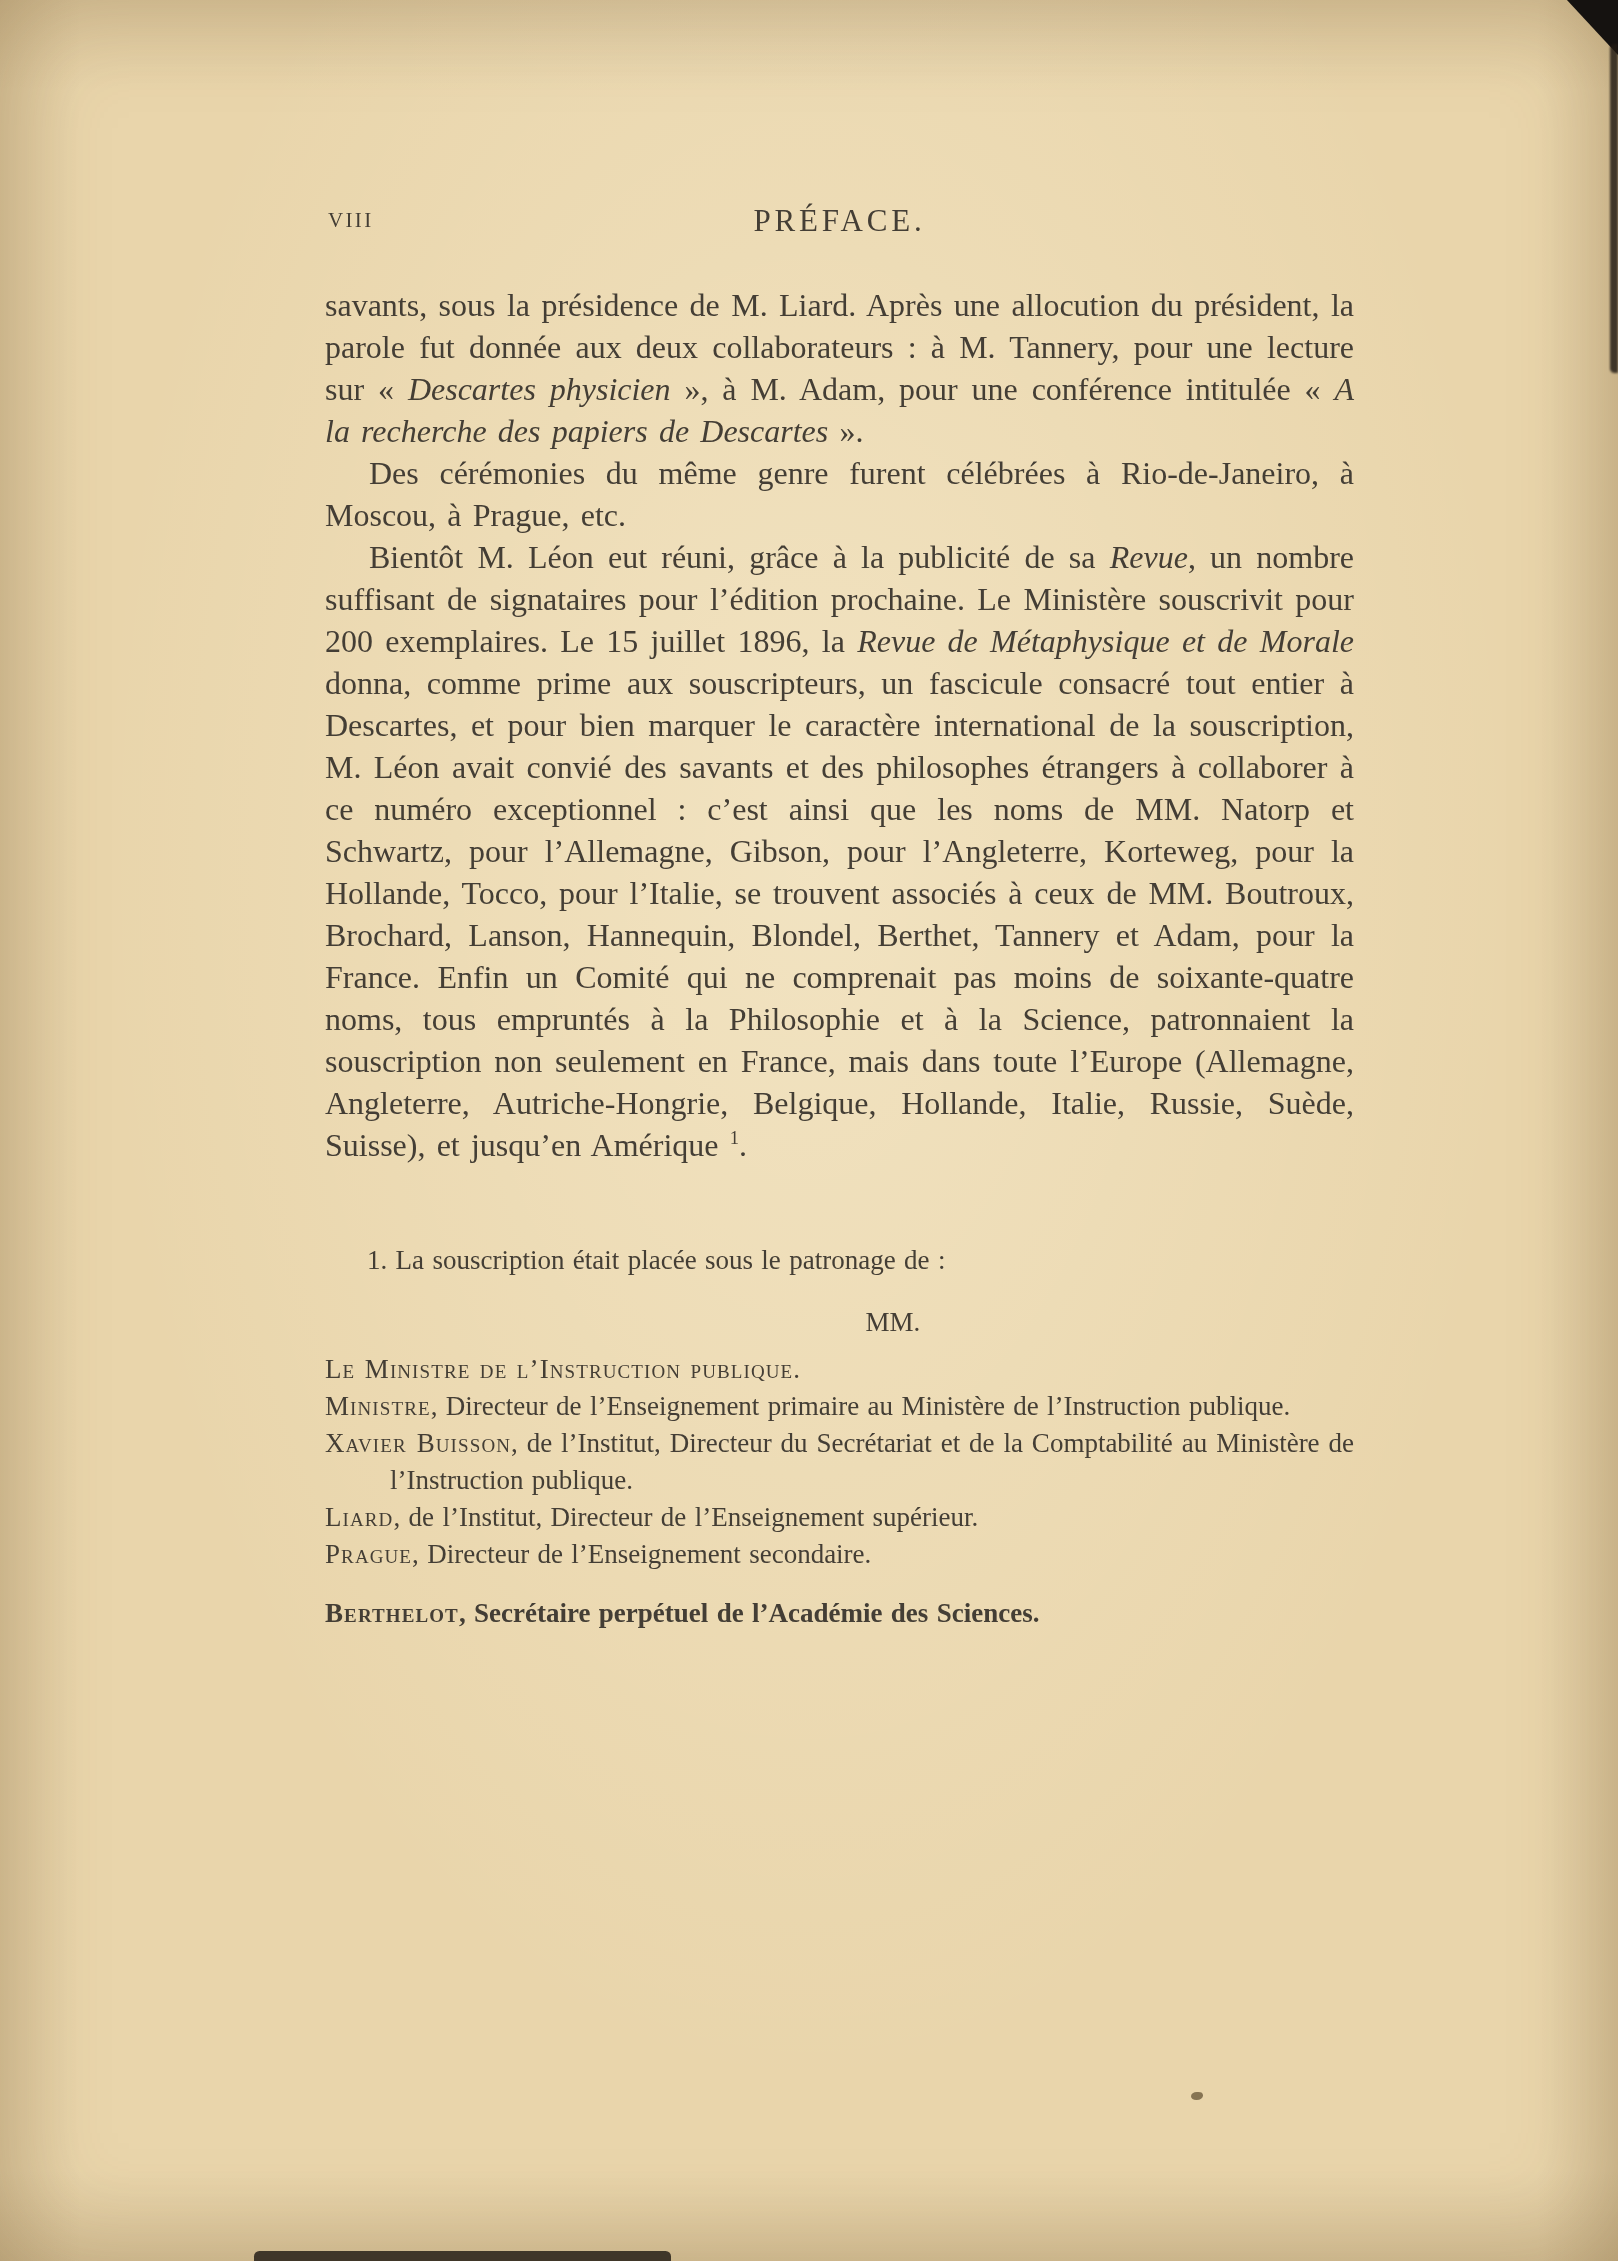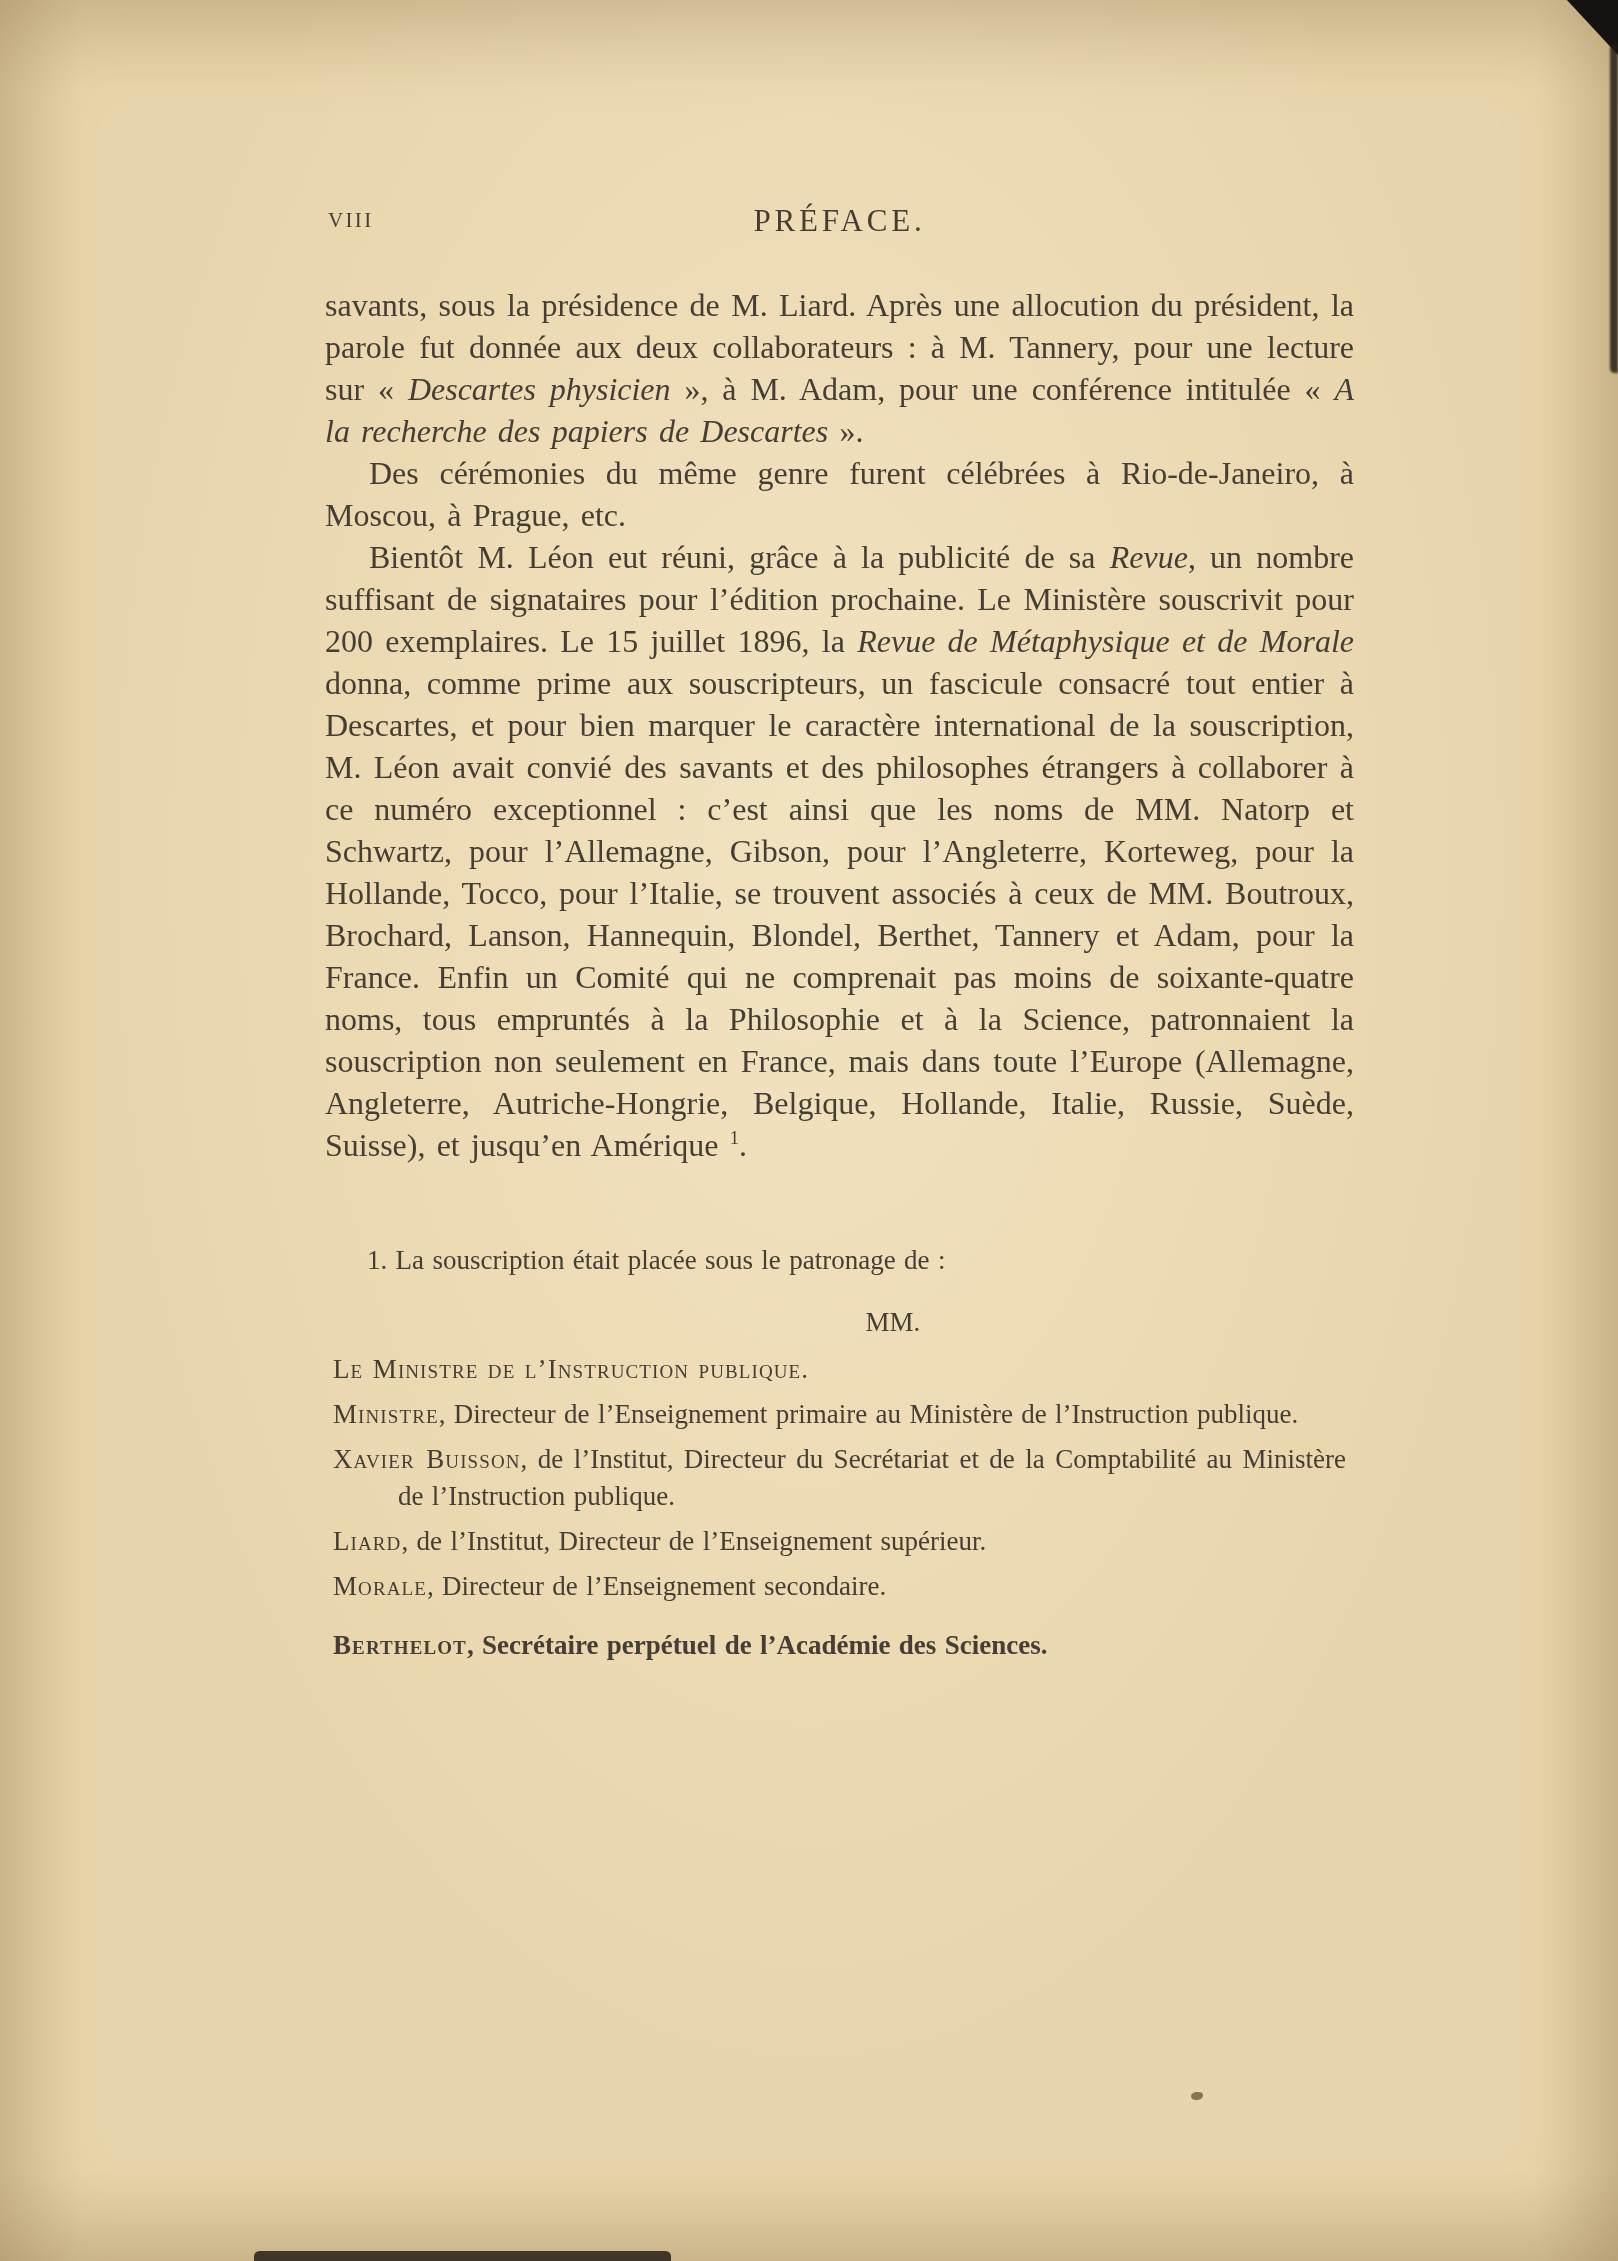--- a/index.html
+++ b/index.html
@@ -74,21 +74,21 @@
   }
   .fn-intro {
     margin: 0 0 0 42px;
     text-align: left;
   }
   .fn-mm {
     margin: 24.5px 0 10.7px 107px;
     text-align: center;
   }
   .fn-entries p {
-    margin: 8px;
+    margin: 0;
     padding-left: 65px;
     text-indent: -65px;
   }
   .fn-entries p.fn-last {
     margin-top: 21.4px;
     font-weight: bold;
   }
   
   .artifact { position: absolute; }
   .corner-mark {
@@ -138,21 +138,21 @@
     </div>
 
     <div class="footnote">
       <p class="fn-intro">1.  La souscription était placée sous le patronage de :</p>
       <p class="fn-mm">MM.</p>
       <div class="fn-entries">
         <p><span class="sc">Le Ministre de l’Instruction publique.</span></p>
         <p><span class="sc">Ministre</span>, Directeur de l’Enseignement primaire au Ministère de l’Instruction publique.</p>
         <p><span class="sc">Xavier Buisson</span>, de l’Institut, Directeur du Secrétariat et de la Comptabilité au Ministère de l’Instruction publique.</p>
         <p><span class="sc">Liard</span>, de l’Institut, Directeur de l’Enseignement supérieur.</p>
-        <p><span class="sc">Morale</span>, Directeur de l’Enseignement secondaire.</p>
+        <p><span class="sc">Prague</span>, Directeur de l’Enseignement secondaire.</p>
         <p class="fn-last"><span class="sc">Berthelot</span>, Secrétaire perpétuel de l’Académie des Sciences.</p>
       </div>
     </div>
 
   </div>
 
   <div class="artifact corner-mark"></div>
   <div class="artifact edge-streak"></div>
   <div class="artifact bottom-sliver"></div>
   <div class="artifact speck"></div>

